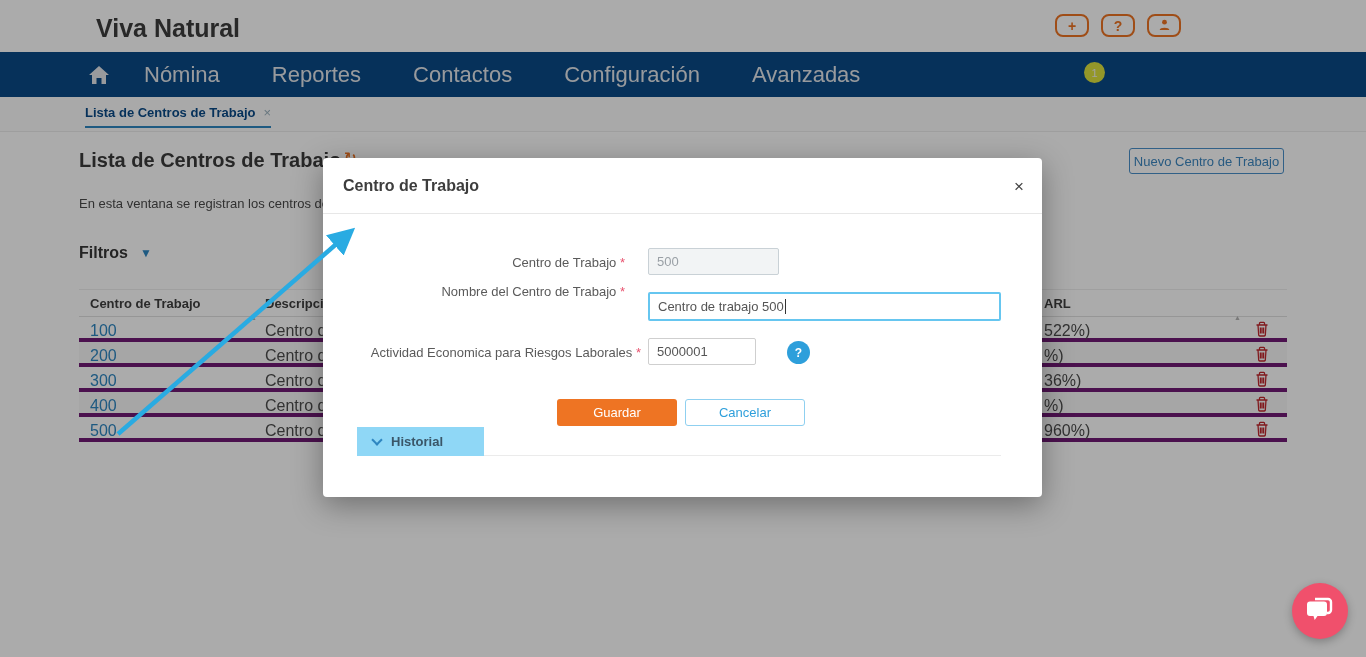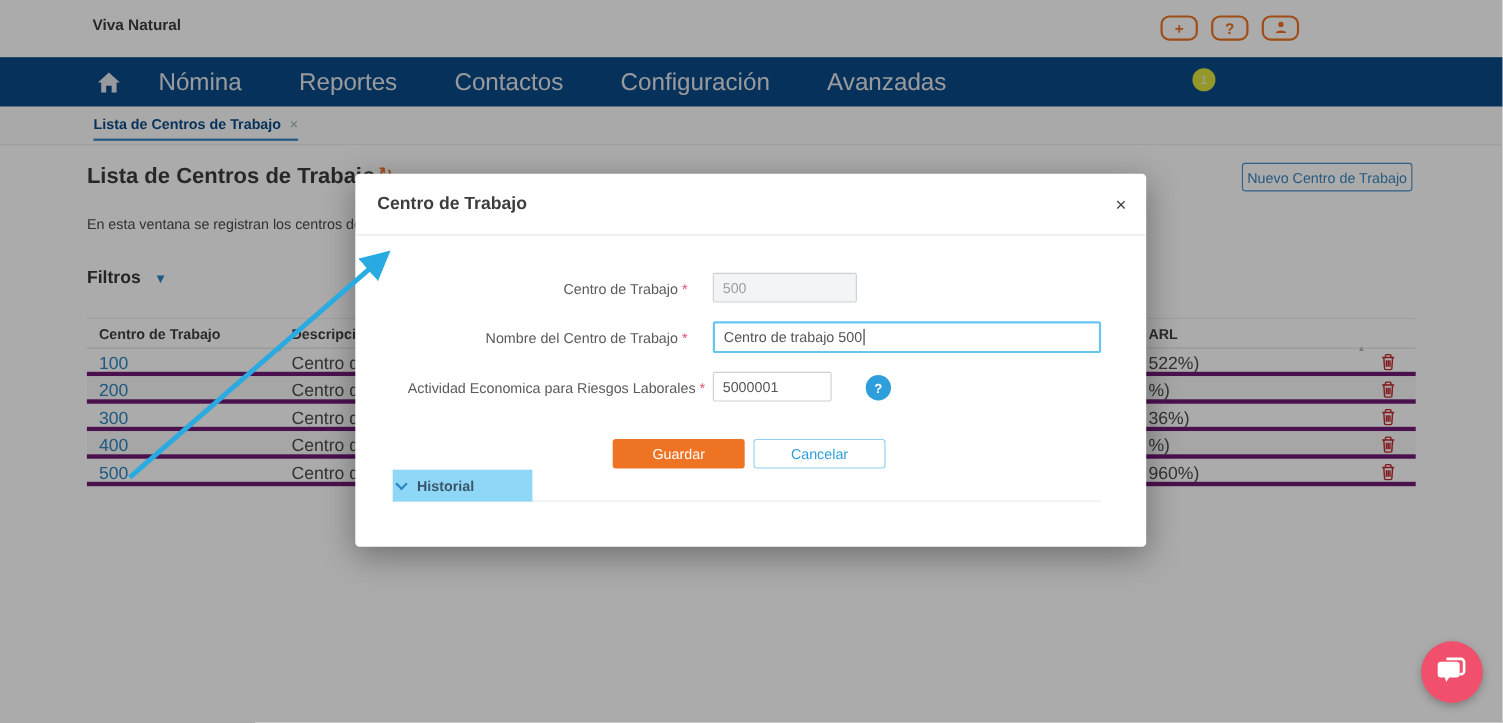--- a/index.html
+++ b/index.html
@@ -3,21 +3,21 @@
 <meta charset="utf-8">
 <style>
   * { box-sizing: border-box; margin: 0; padding: 0; }
   html,body { width:1366px; height:657px; overflow:hidden; }
   body { font-family: "Liberation Sans", "DejaVu Sans", sans-serif; background:#fff; position:relative; }
 
   
   .page { position:absolute; inset:0; background:#fff; z-index:1; }
 
   .app-header { position:absolute; top:0; left:0; width:1366px; height:52px; background:#ffffff; }
-  .app-title { position:absolute; left:84px; top:14px; font-size:14px; font-weight:bold; color:#3d3d3d; }
+  .app-title { position:absolute; left:96px; top:14px; font-size:25px; font-weight:bold; color:#3d3d3d; }
   .header-actions { position:absolute; right:185px; top:14px; display:flex; gap:12px; }
   .hbtn { width:34px; height:23px; border:2px solid #ee7423; border-radius:8px; color:#ee7423;
           display:flex; align-items:center; justify-content:center; font-size:14px; font-weight:bold; background:#fff; cursor:pointer; }
 
   .nav { position:absolute; top:52px; left:0; width:1366px; height:45px; background:#0a4a87; display:flex; align-items:center; }
   .nav-home { margin-left:88px; display:flex; align-items:center; }
   .nav-items { display:flex; margin-left:34px; gap:52px; }
   .nav-item { color:#e3e6ea; font-size:22px; font-weight:normal; cursor:pointer;text-align:right; }
   .nav-badge { position:absolute; left:1084px; top:10px; width:21px; height:21px; border-radius:50%;
                background:#dde23e; color:#f2f2f2; font-size:11px; display:flex; align-items:center; justify-content:center; }
@@ -71,21 +71,21 @@
   .help-circle { position:absolute; left:464px; width:23px; height:23px; border-radius:50%; background:#2e9fdb;
                  color:#fff; font-size:12px; font-weight:bold; display:flex; align-items:center; justify-content:center; cursor:pointer; }
 
   .btn-save { position:absolute; left:234px; top:241px; width:120px; height:27px; background:#ee7423; border:none;
               border-radius:3px; color:#fff; font-size:13px; cursor:pointer; font-family:inherit; }
   .btn-cancel { position:absolute; left:362px; top:241px; width:120px; height:27px; background:#fff;
                 border:1px solid #8fd0f0; border-radius:3px; color:#2e9fdb; font-size:13px; cursor:pointer; font-family:inherit; }
 
   .hist-line { position:absolute; left:34px; top:297px; width:644px; height:1px; background:#ebebeb; }
   .hist-tab { position:absolute; left:34px; top:269px; width:127px; height:29px; background:#8fd7f6;
-              display:flex; align-items:center; gap:10px; padding-left:4px; cursor:pointer; }
+              display:flex; align-items:center; gap:10px; padding-left:16px; cursor:pointer; }
   .hist-chev { width:8px; height:8px; border-left:2px solid #2e86c1; border-bottom:2px solid #2e86c1;
                transform:rotate(-45deg); margin-top:-4px; }
   .hist-label { font-size:13px; font-weight:bold; color:#3a5668; }
 
   
   .arrow-layer { position:absolute; inset:0; z-index:30; pointer-events:none; }
 
   
   .chat-btn { position:absolute; left:1292px; top:583px; width:56px; height:56px; border-radius:50%;
               background:#f0506c; z-index:40; box-shadow:0 3px 8px rgba(0,0,0,0.25);
@@ -206,21 +206,21 @@
   <div class="modal-title">Centro de Trabajo</div>
   <div class="modal-close">×</div>
   <div class="modal-divider"></div>
 
   <div class="f-label" style="top:97px;">
     <span>Centro de Trabajo</span>
     <span class="req">*</span>
   </div>
   <input class="f-input disabled" style="top: 90px; width: 131px;" readonly="" value="500">
 
-  <div class="f-label" style="top:142px;">
+  <div class="f-label" style="top:126px;">
     <span>Nombre del Centro de Trabajo</span>
     <span class="req">*</span>
   </div>
   <div class="fake-input" style="top:134px; width:353px;">
     <span>Centro de trabajo 500</span><span class="caret"></span>
   </div>
 
   <div class="f-label" style="top:187px;margin-left:16px;">
     <span>Actividad Economica para Riesgos Laborales</span>
     <span class="req">*</span>

